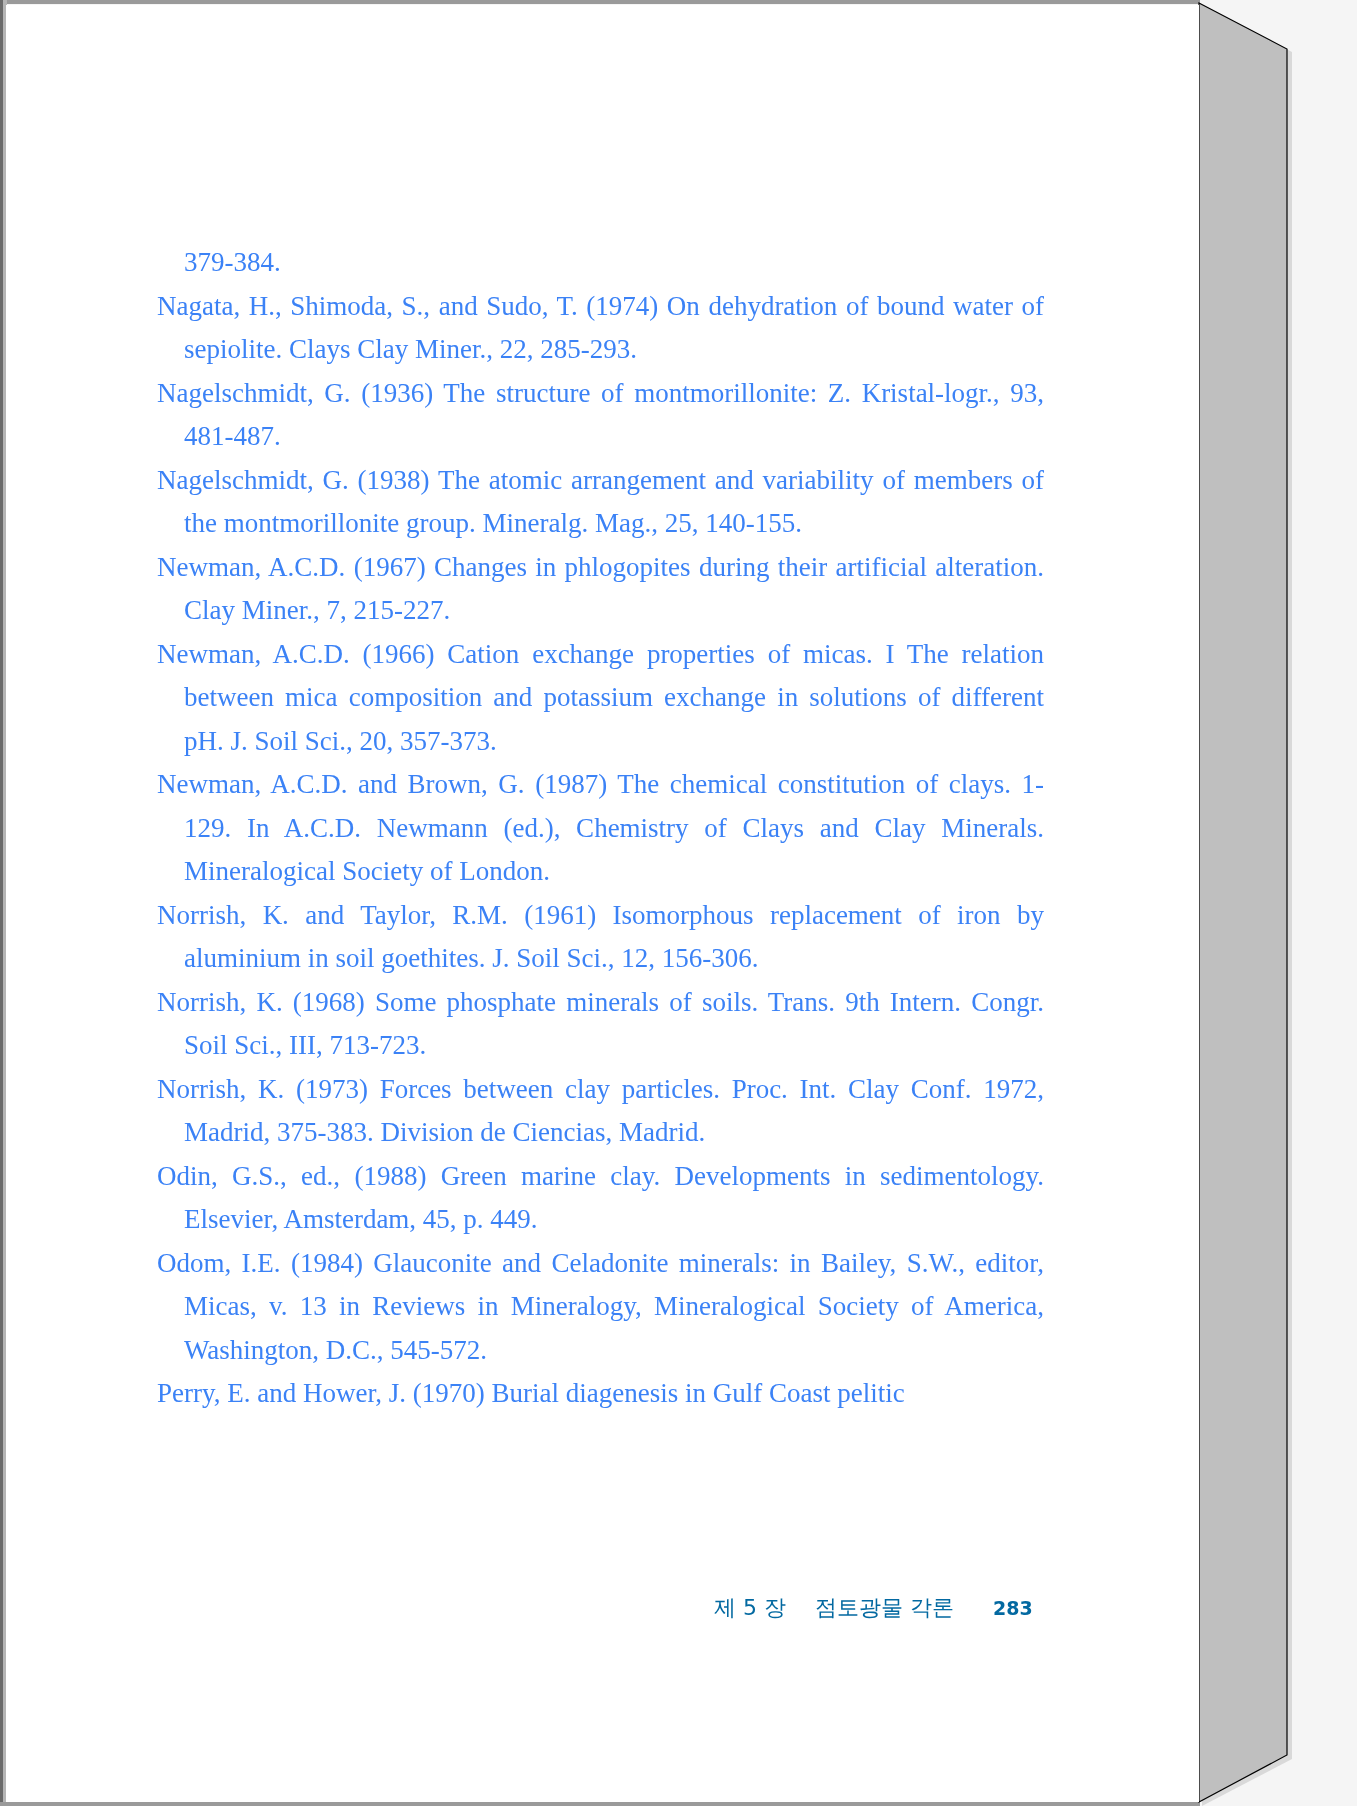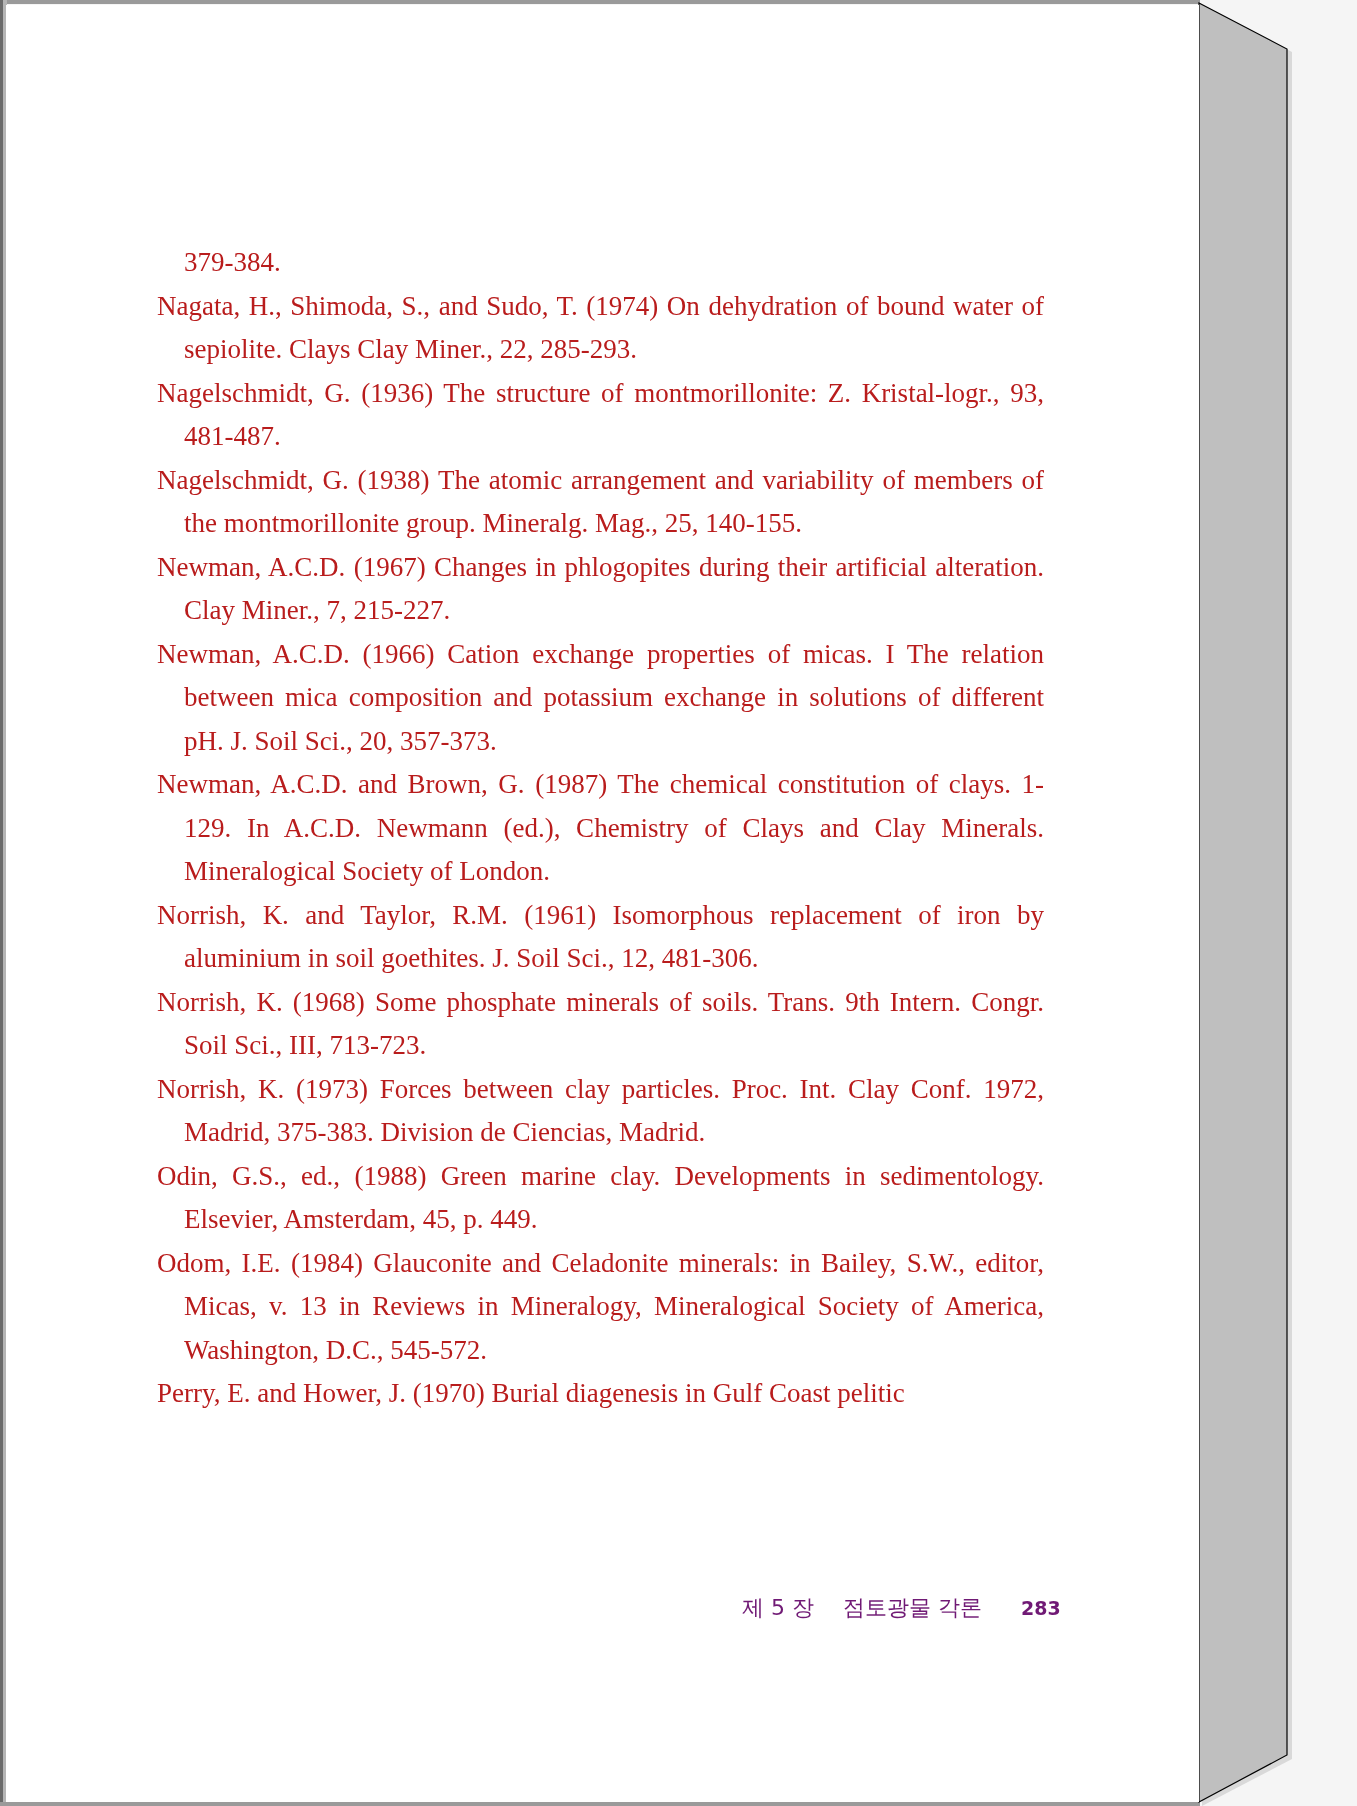--- a/index.html
+++ b/index.html
@@ -8,33 +8,32 @@
     background: #f5f5f5;
     font-family: "Liberation Serif", "DejaVu Serif", serif;
   }
   #book-svg { position: absolute; left: 0; top: 0; }
   .page {
     position: absolute; left: 6px; top: 5px; width: 1193px; height: 1797px;
     background: #ffffff;
   }
   .refs {
     position: absolute; left: 151px; top: 236px; width: 887px;
-    font-size: 27px; line-height: 43.5px; color: #b91c1c;
+    font-size: 27px; line-height: 43.5px; color: #3b82f6;
   }
   .ref {
     padding-left: 27px; text-indent: -27px;
     text-align: justify; text-align-last: left;
     margin: 0;
   }
   .ref.cont { padding-left: 27px; text-indent: 0; }
   .footer {
     position: absolute; top: 1588px; left: 708px;
-    font-family: "DejaVu Sans", sans-serif; font-size: 22px; color: #701a75;
+    font-family: "DejaVu Sans", sans-serif; font-size: 22px; color: #0369a1;
     white-space: nowrap;
-    margin-left: 28px;
   }
   .footer span { margin-right: 22px; }
   .footer .pg { font-weight: bold; font-size: 19px; margin-right: 0; margin-left: 10px; }
 </style>
 </head>
 <body>
 
 <svg id="book-svg" width="1357" height="1806" viewBox="0 0 1357 1806">
 
   <rect x="0" y="0" width="1200" height="4" fill="#9a9a9a"></rect>
@@ -49,21 +48,21 @@
 
 <div class="page">
   <div class="refs" id="refs">
       <p class="ref cont">379-384.</p>
       <p class="ref">Nagata, H., Shimoda, S., and Sudo, T. (1974) On dehydration of bound water of sepiolite. Clays Clay Miner., 22, 285-293.</p>
       <p class="ref">Nagelschmidt, G. (1936) The structure of montmorillonite: Z. Kristal-logr., 93, 481-487.</p>
       <p class="ref">Nagelschmidt, G. (1938) The atomic arrangement and variability of members of the montmorillonite group. Mineralg. Mag., 25, 140-155.</p>
       <p class="ref">Newman, A.C.D. (1967) Changes in phlogopites during their artificial alteration. Clay Miner., 7, 215-227.</p>
       <p class="ref">Newman, A.C.D. (1966) Cation exchange properties of micas. I The relation between mica composition and potassium exchange in solutions of different pH. J. Soil Sci., 20, 357-373.</p>
       <p class="ref">Newman, A.C.D. and Brown, G. (1987) The chemical constitution of clays. 1-129. In A.C.D. Newmann (ed.), Chemistry of Clays and Clay Minerals. Mineralogical Society of London.</p>
-      <p class="ref">Norrish, K. and Taylor, R.M. (1961) Isomorphous replacement of iron by aluminium in soil goethites. J. Soil Sci., 12, 481-306.</p>
+      <p class="ref">Norrish, K. and Taylor, R.M. (1961) Isomorphous replacement of iron by aluminium in soil goethites. J. Soil Sci., 12, 156-306.</p>
       <p class="ref">Norrish, K. (1968) Some phosphate minerals of soils. Trans. 9th Intern. Congr. Soil Sci., III, 713-723.</p>
       <p class="ref">Norrish, K. (1973) Forces between clay particles. Proc. Int. Clay Conf. 1972, Madrid, 375-383. Division de Ciencias, Madrid.</p>
       <p class="ref">Odin, G.S., ed., (1988) Green marine clay. Developments in sedimentology. Elsevier, Amsterdam, 45, p. 449.</p>
       <p class="ref">Odom, I.E. (1984) Glauconite and Celadonite minerals: in Bailey, S.W., editor, Micas, v. 13 in Reviews in Mineralogy, Mineralogical Society of America, Washington, D.C., 545-572.</p>
       <p class="ref">Perry, E. and Hower, J. (1970) Burial diagenesis in Gulf Coast pelitic</p>
     </div>
   <div class="footer">
     <span>제 5 장</span>
     <span>점토광물 각론</span>
     <span class="pg">283</span>

